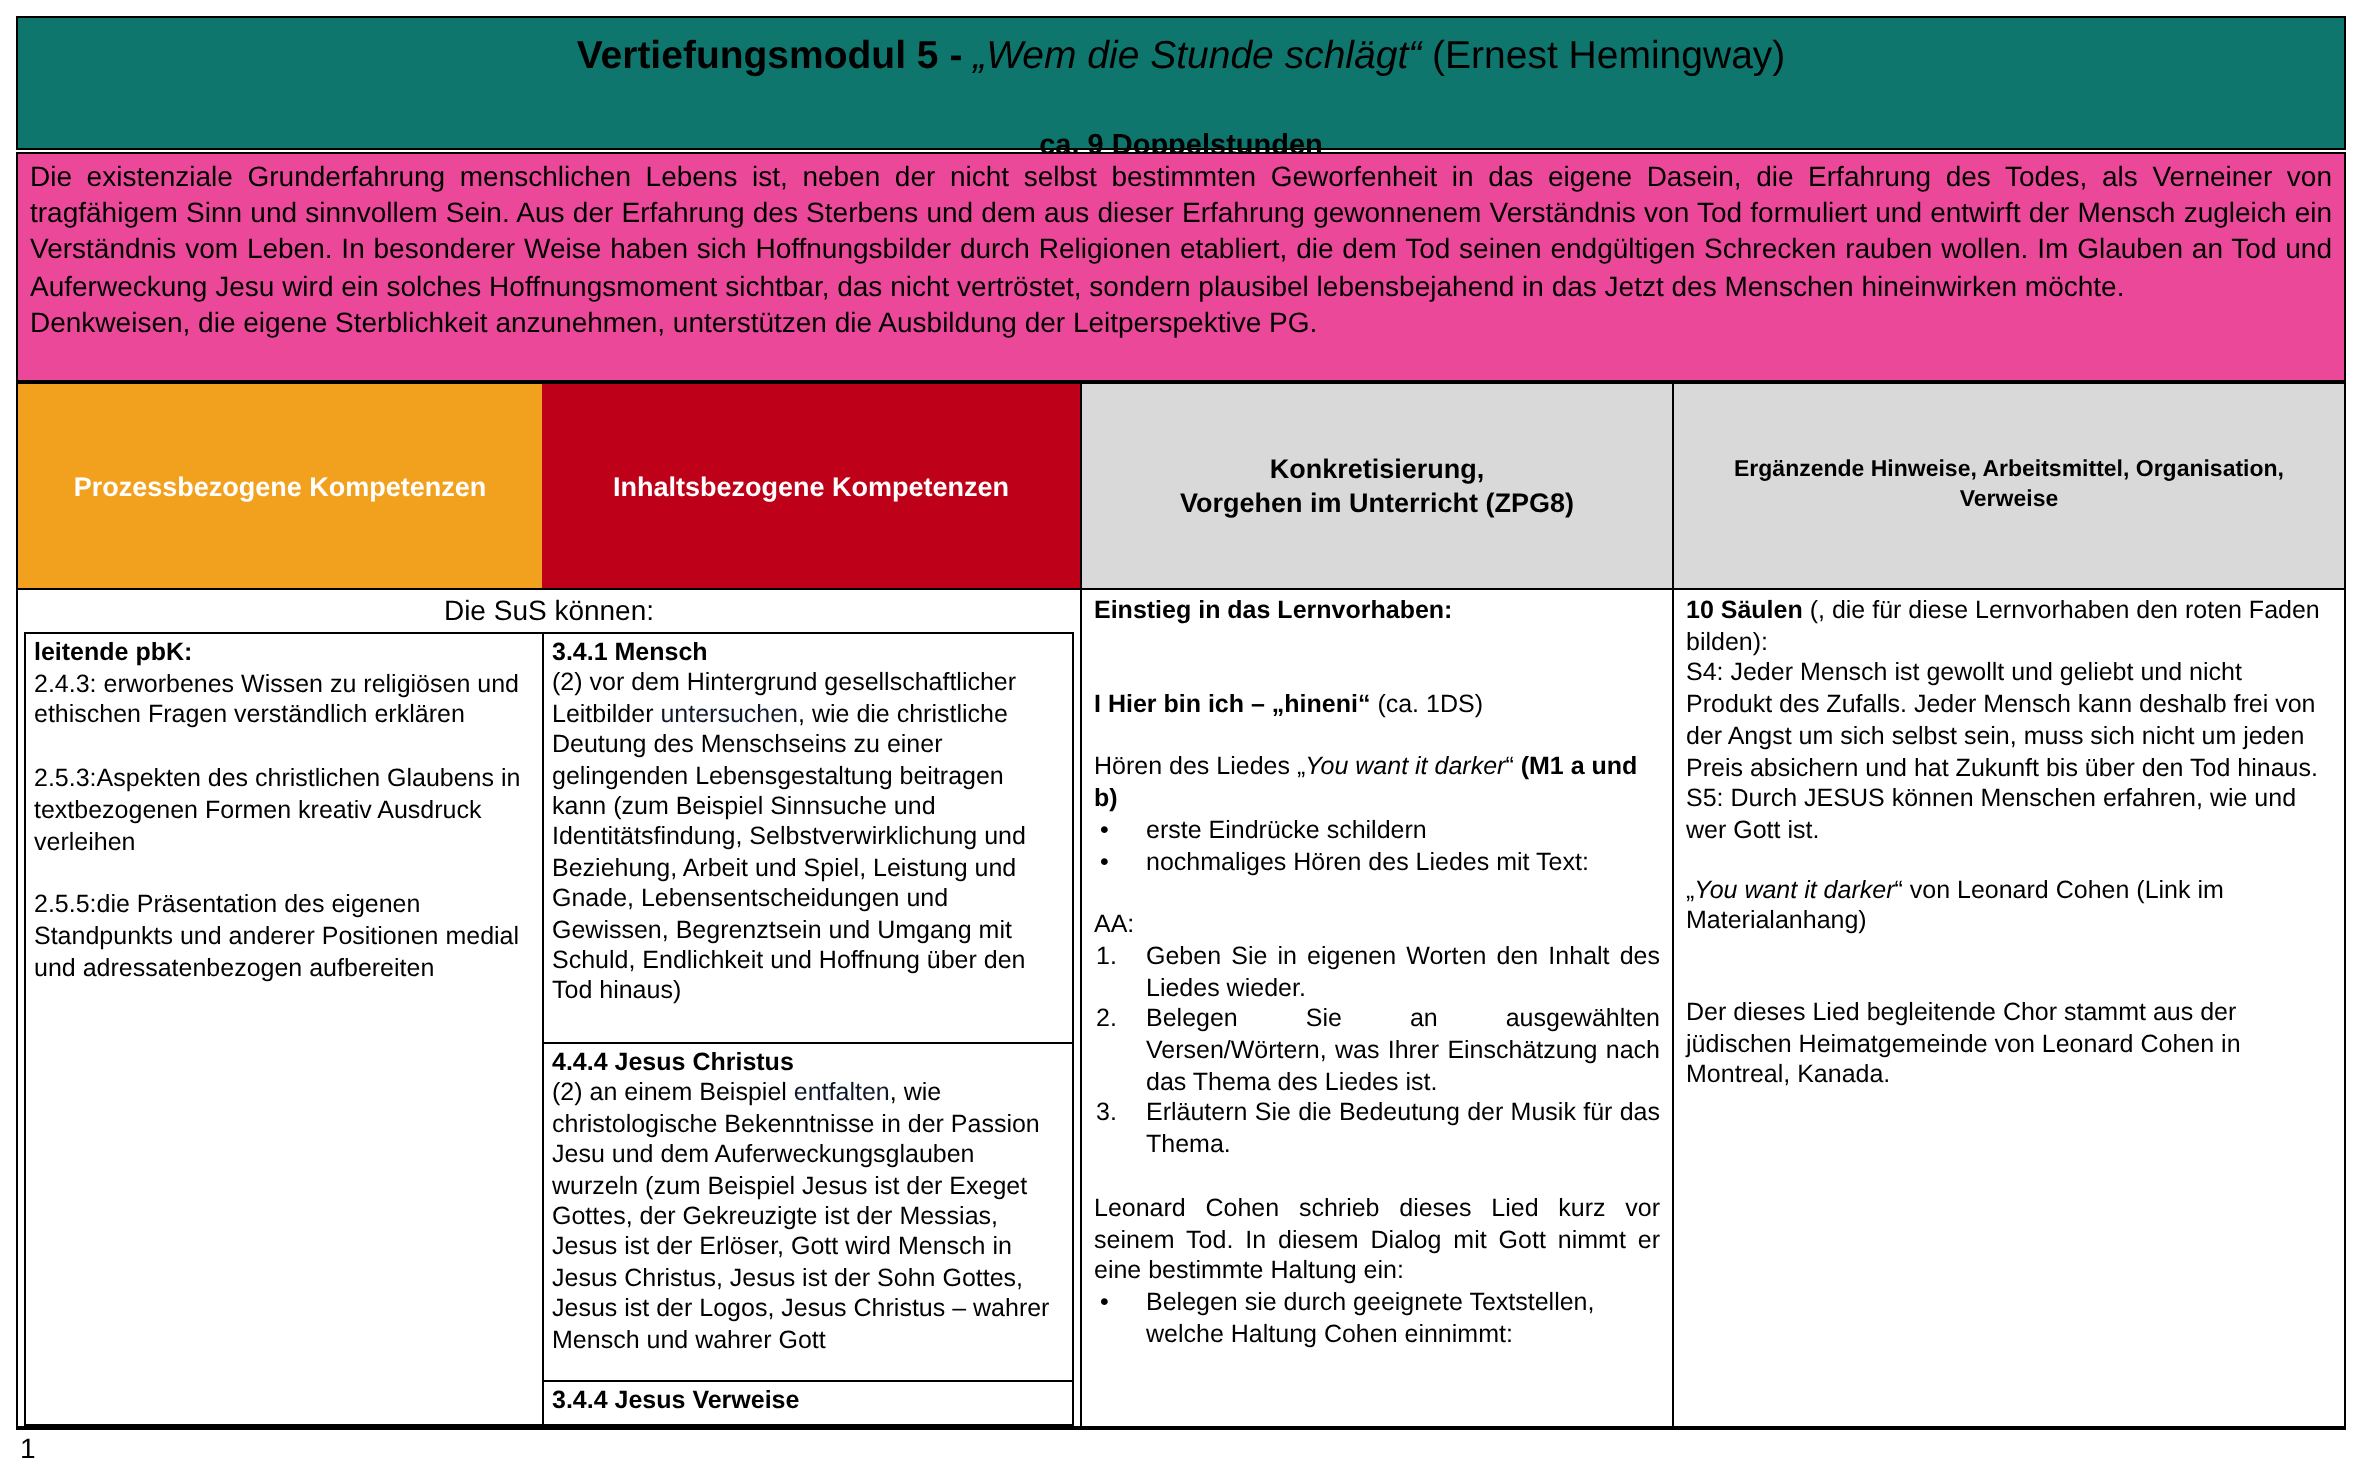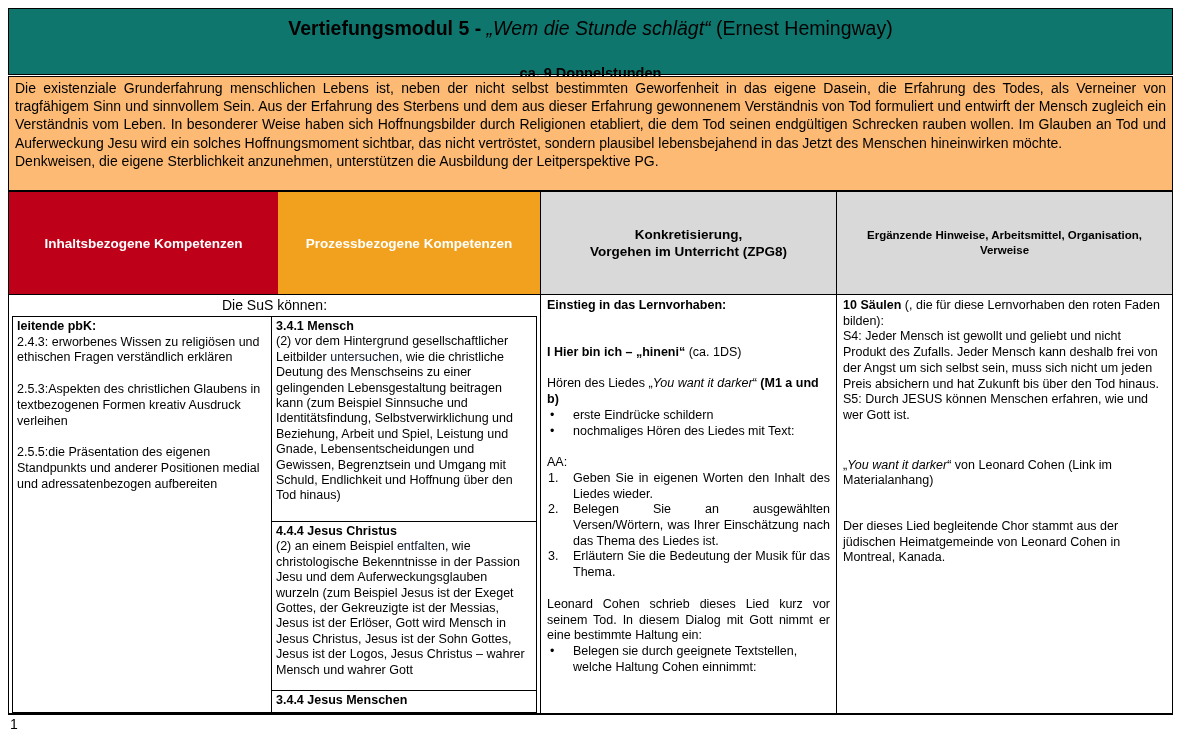--- a/index.html
+++ b/index.html
@@ -16,21 +16,21 @@
     background:#0f766e; border:1px solid #000; text-align:center;
   }
   .title-line { margin-top:7px; font-size:19.5px; line-height:24px; }
   .title-prefix { font-weight:bold; }
   .title-work { font-style:italic; }
   .title-sub { margin-top:25px; font-size:14.5px; font-weight:bold; }
 
   
   .intro-box {
     left:8px; top:76px; width:1165px; height:115px;
-    border:1px solid #000; background:#fdba74;
+    border:1px solid #000; background:#ec4899;
     padding:2px 6px; font-size:14px; line-height:18.2px;
   }
   .intro-main { text-align:justify; }
 
   
   .grid {
     left:8px; top:191px; width:1165px; height:524px;
     border:1px solid #000; border-bottom-width:2px;
     display:flex; background:#fff;
   }
@@ -69,21 +69,21 @@
   .b { font-weight:bold; }
   .i { font-style:italic; }
   .red { color:#0f172a; }
   .just { text-align:justify; }
 
   .pbk-item + .pbk-item { margin-top:16px; }
   .pbk-head { font-weight:bold; }
 
   .mt1 { margin-top:16px; }
   .mt2 { margin-top:31px; }
-  .mt3 { margin-top:34px; }
+  .mt3 { margin-top:14px; }
   .mt4 { margin-top:30px; }
 
   .li { display:flex; }
   .li .marker { flex:0 0 26px; padding-left:3px; }
   .li .num { flex:0 0 26px; padding-left:1px; }
   .li .li-text { flex:1; }
 
   
   .page-num { left:10px; top:716px; font-size:14px; line-height:16px; }
 </style>
@@ -99,22 +99,22 @@
 
 <div class="abs intro-box">
   <div class="intro-main">Die existenziale Grunderfahrung menschlichen Lebens ist, neben der nicht selbst bestimmten Geworfenheit in das eigene Dasein, die Erfahrung des Todes, als Verneiner von tragfähigem Sinn und sinnvollem Sein. Aus der Erfahrung des Sterbens und dem aus dieser Erfahrung gewonnenem Verständnis von Tod formuliert und entwirft der Mensch zugleich ein Verständnis vom Leben. In besonderer Weise haben sich Hoffnungsbilder durch Religionen etabliert, die dem Tod seinen endgültigen Schrecken rauben wollen. Im Glauben an Tod und Auferweckung Jesu wird ein solches Hoffnungsmoment sichtbar, das nicht vertröstet, sondern plausibel lebensbejahend in das Jetzt des Menschen hineinwirken möchte.</div>
   <div>Denkweisen, die eigene Sterblichkeit anzunehmen, unterstützen die Ausbildung der Leitperspektive PG.</div>
 </div>
 
 <div class="abs grid">
 
   <div class="col12">
     <div class="hdr-row12">
+      <div class="hdr-cell hdr-pbk">Prozessbezogene Kompetenzen</div>
       <div class="hdr-cell hdr-ibk">Inhaltsbezogene Kompetenzen</div>
-      <div class="hdr-cell hdr-pbk">Prozessbezogene Kompetenzen</div>
     </div>
     <div class="sus-row">Die SuS können:</div>
     <div class="nested">
 
       <div class="pbk-cell">
         <div class="pbk-item">
           <div class="pbk-head">leitende pbK:</div>
           <div>2.4.3: erworbenes Wissen zu religiösen und ethischen Fragen verständlich erklären</div>
         </div>
         <div class="pbk-item">2.5.3:Aspekten des christlichen Glaubens in textbezogenen Formen kreativ Ausdruck verleihen</div>
@@ -124,21 +124,21 @@
       <div class="ibk-cell">
         <div class="ibk-block ibk-b1">
           <div class="b">3.4.1 Mensch</div>
           <div><span>(2) vor dem Hintergrund gesellschaftlicher Leitbilder </span><span class="red">untersuchen</span><span>, wie die christliche Deutung des Menschseins zu einer gelingenden Lebensgestaltung beitragen kann (zum Beispiel Sinnsuche und Identitätsfindung, Selbstverwirklichung und Beziehung, Arbeit und Spiel, Leistung und Gnade, Lebensentscheidungen und Gewissen, Begrenztsein und Umgang mit Schuld, Endlichkeit und Hoffnung über den Tod hinaus)</span></div>
         </div>
         <div class="ibk-block ibk-b2">
           <div class="b">4.4.4 Jesus Christus</div>
           <div><span>(2) an einem Beispiel </span><span class="red">entfalten</span><span>, wie christologische Bekenntnisse in der Passion Jesu und dem Auferweckungsglauben wurzeln (zum Beispiel Jesus ist der Exeget Gottes, der Gekreuzigte ist der Messias, Jesus ist der Erlöser, Gott wird Mensch in Jesus Christus, Jesus ist der Sohn Gottes, Jesus ist der Logos, Jesus Christus – wahrer Mensch und wahrer Gott</span></div>
         </div>
         <div class="ibk-block ibk-b3">
-          <div class="b">3.4.4 Jesus Menschen</div>
+          <div class="b">3.4.4 Jesus Verweise</div>
         </div>
       </div>
     </div>
   </div>
 
   <div class="col3">
     <div class="hdr-cell hdr-gray">Konkretisierung,
 Vorgehen im Unterricht (ZPG8)</div>
     <div class="body-cell">
       <div class="b">Einstieg in das Lernvorhaben:</div>

